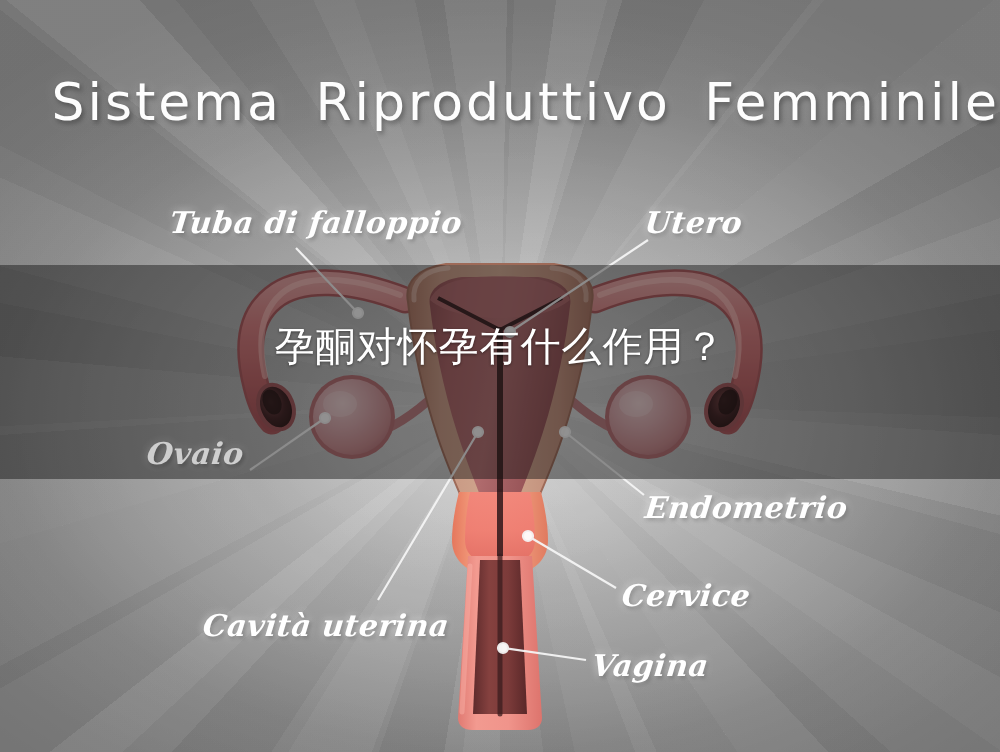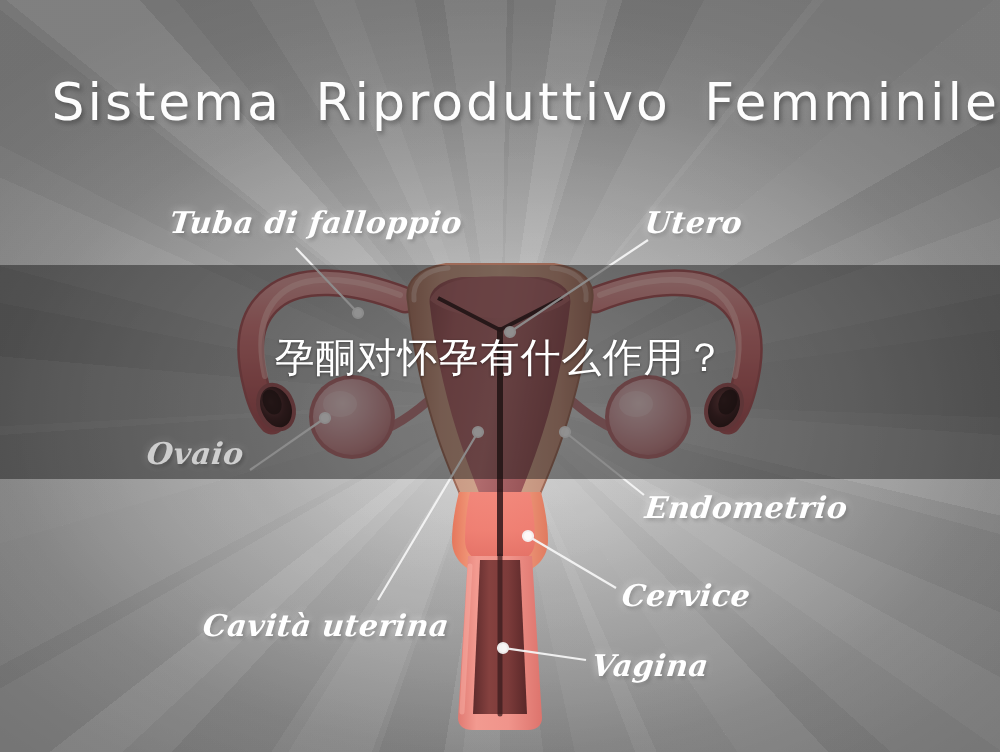--- a/index.html
+++ b/index.html
@@ -116,21 +116,21 @@
     left: 0; right: 0;
     top: 322px;
     text-align: center;
     color: #ffffff;
     font-family: "DejaVu Sans", sans-serif;
     font-size: 40px;
     line-height: 1.2;
     letter-spacing: 1px;
     text-shadow: 0 1px 3px rgba(0,0,0,.45);
     width: 600px;
-    margin: 11px auto;
+    margin: 0 auto;
   }
 </style>
 </head>
 <body>
 
 <div id="stage">
 
   <div class="bg-base"></div>
   <div class="bg-rays"></div>
   <div class="bg-rays2"></div>

